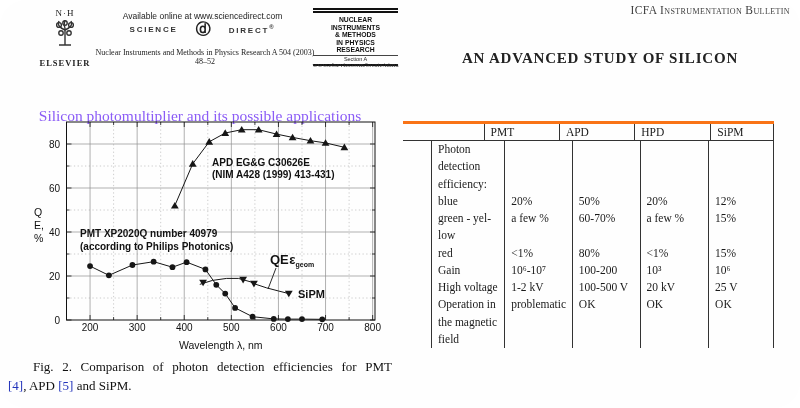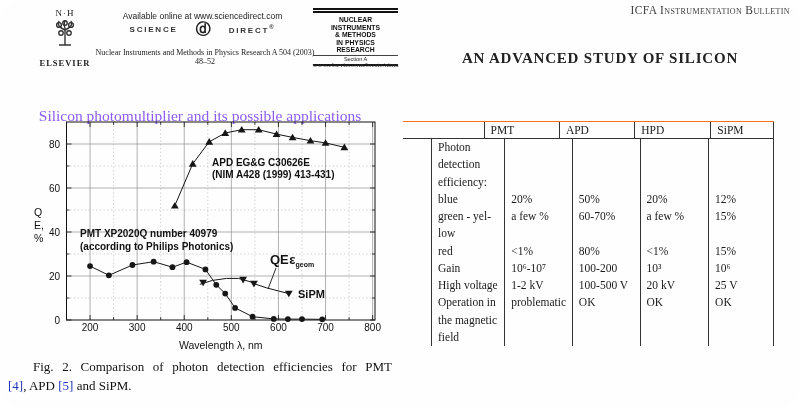--- a/index.html
+++ b/index.html
@@ -35,21 +35,21 @@
 
   
   .bulletin{left:400px;top:4px;width:390px;text-align:right;font-variant:small-caps;
         font-size:11.5px;letter-spacing:0.4px;color:#3d3d3d;}
   .rtitle{left:400px;top:50px;width:400px;text-align:center;font-weight:700;font-size:15px;
         letter-spacing:0.8px;line-height:17.5px;color:#222;}
 
   
   .ptable{left:403px;top:121px;width:371px;font-size:11.5px;color:#1a1a1a;}
   .trow{display:flex;}
-  .thead{border-top:1px solid #f97316;border-bottom:1px solid #333;height:16px;align-items:flex-end;gap:10px;}
+  .thead{border-top:3px solid #f97316;border-bottom:1px solid #333;height:16px;align-items:flex-end;gap:10px;}
   .tbody .trow{height:17.25px;padding-left:28px;}
   .tcell{box-sizing:border-box;border-left:1px solid #333;padding-left:6px;white-space:nowrap;
         overflow:hidden;line-height:17.25px;}
   .thead .tcell{line-height:16px;}
   .c0{width:79px;} .c1{width:73px;} .c2{width:73px;} .c3{width:74px;} .c4{width:71px;border-right:1px solid #333;}
 
   
   #chart-svg{left:30px;top:106px;}
   #chart-svg text{font-family:"Liberation Sans",sans-serif;fill:#111;}
 </style>

